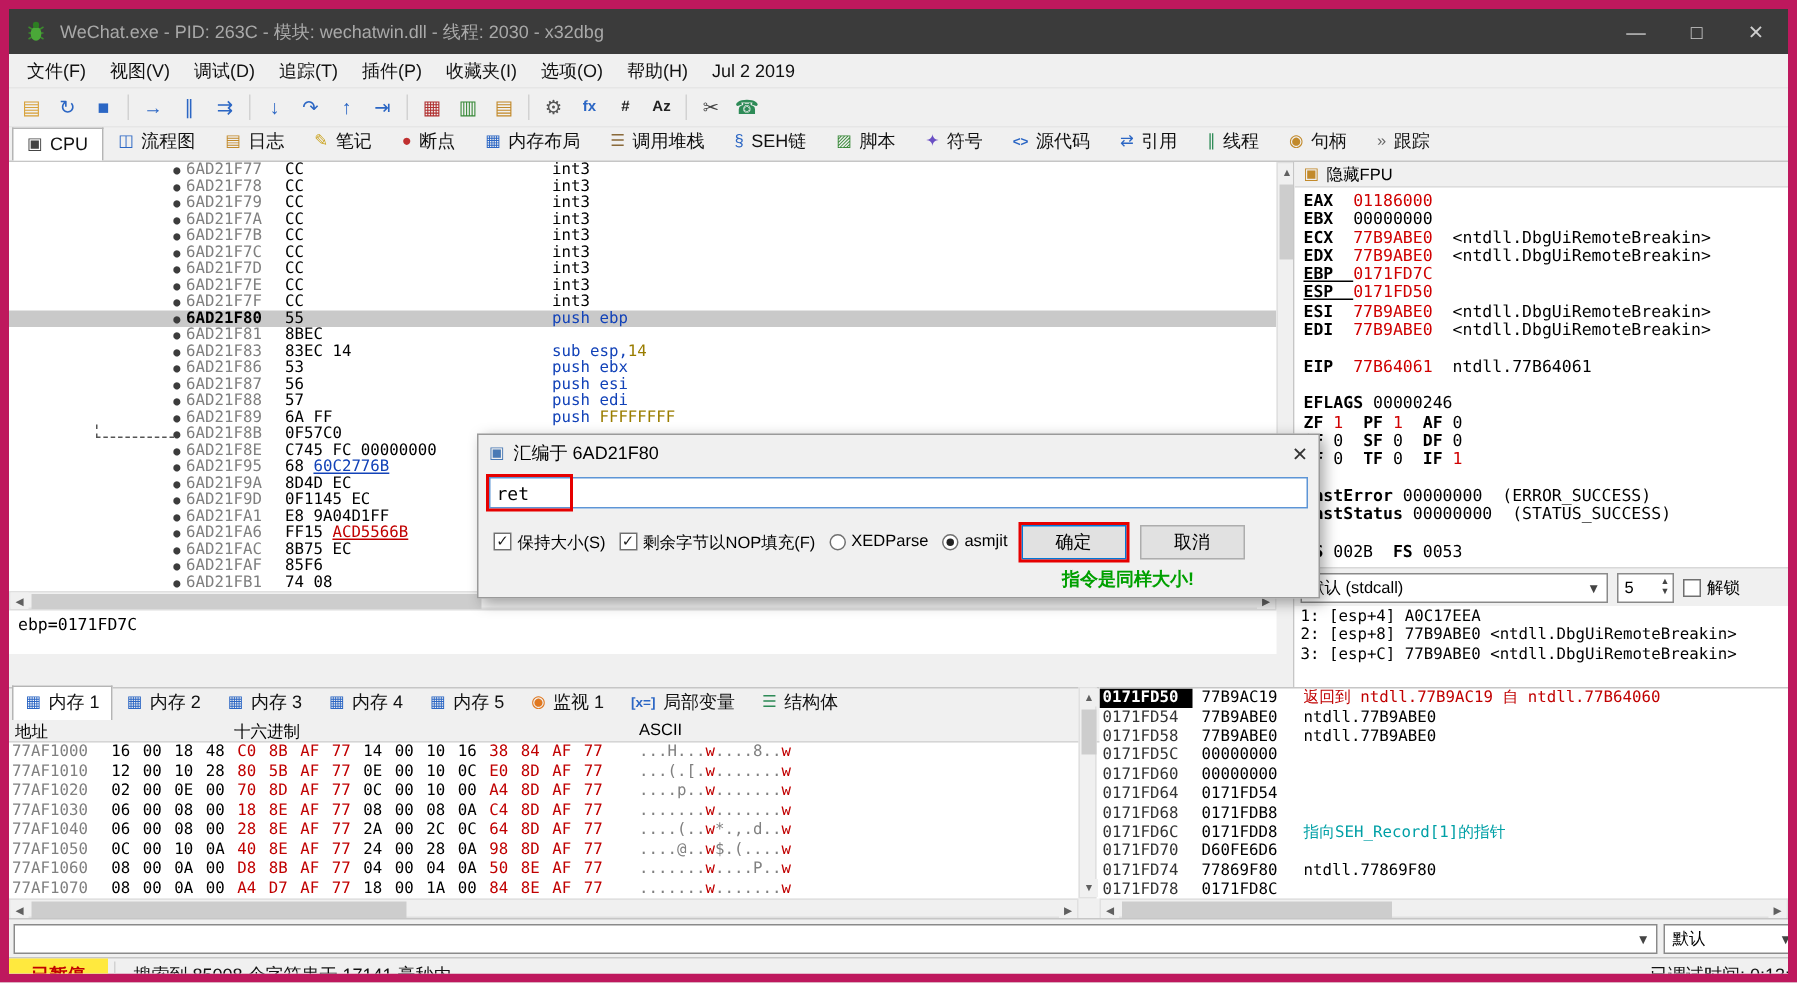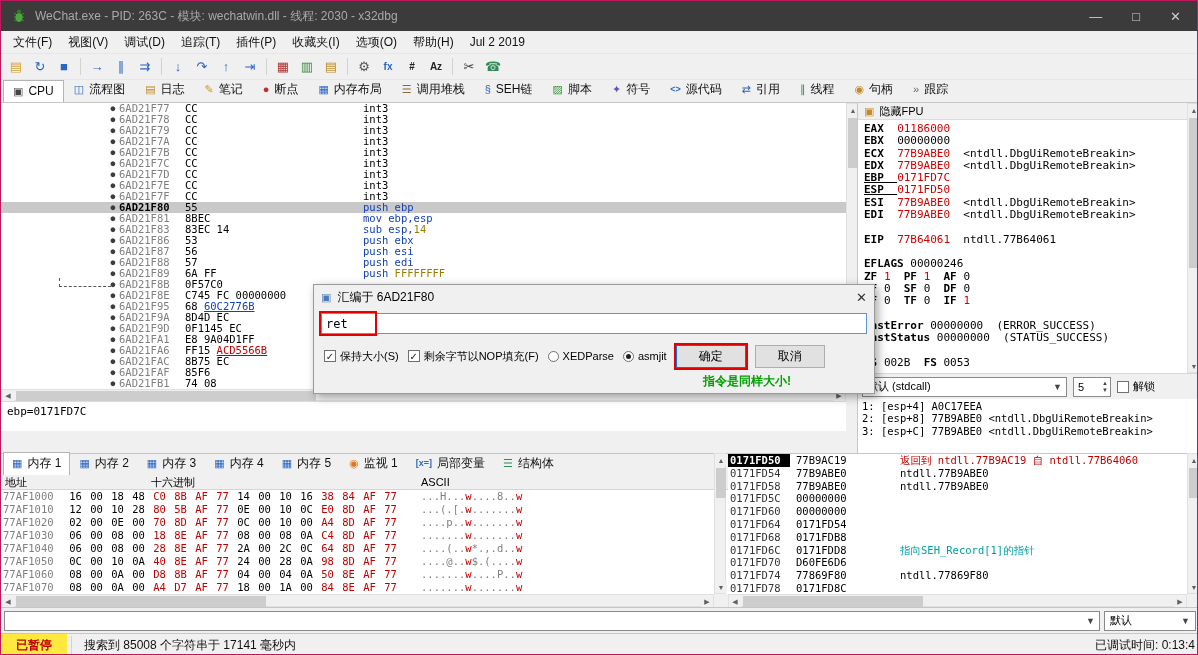--- a/index.html
+++ b/index.html
@@ -1,18 +1,18 @@
 <!DOCTYPE html>
 <html><head>
 <meta charset="utf-8">
 <style>
   html,body{margin:0;padding:0;background:#ddd;}
   *{box-sizing:border-box;}
   .app{position:relative;width:1198px;height:655px;background:#f0f0f0;overflow:hidden;
-       font-family:"Liberation Sans",sans-serif;border:1px solid #be185d;}
+       font-family:"Liberation Sans",sans-serif;border:6px solid #be185d;}
   .mono{font-family:"DejaVu Sans Mono",monospace;}
 
   
   .titlebar{height:30px;background:#3b3b3b;display:flex;align-items:center;gap:8px;padding:0 10px;color:#a9a9a9;font-size:12px;}
   .win-btns{margin-left:auto;display:flex;gap:30px;color:#cfcfcf;font-size:13px;padding-right:6px;}
   .win-btns span{cursor:default;}
 
   
   .menubar{height:22px;background:#f0f0f0;display:flex;align-items:center;padding-left:4px;font-size:12px;color:#111;}
   .mi{padding:8px 8px;}
@@ -92,21 +92,21 @@
   .dm-b.ptr{color:#c00000;}
   .dm-ascii{padding-left:20px;color:#808080;white-space:pre;}
   .dm-ascii .w{color:#c00000;}
 
   
   .stack{position:absolute;top:452px;left:727px;width:459px;height:141px;background:#fff;overflow:hidden;font-family:"DejaVu Sans Mono",monospace;font-size:10.5px;border-top:1px solid #c6c6c6;}
   .strow{height:12.8px;line-height:12.8px;display:flex;white-space:pre;}
   .st-addr{width:62px;flex:none;color:#333;padding-left:2px;}
   .st-addr.sel{background:#000;color:#fff;font-weight:bold;}
   .st-val{width:68px;flex:none;padding-left:6px;color:#000;}
-  .st-com{flex:1;padding-left:6px;margin-left:36px;}
+  .st-com{flex:1;padding-left:6px;}
   .st-com.red{color:#c00000;} .st-com.cyan{color:#00a0a6;} .st-com.k{color:#000;}
 
   
   .cmdbar{position:absolute;top:606px;left:0;width:1198px;height:26px;background:#f0f0f0;border-top:1px solid #c6c6c6;display:flex;align-items:center;gap:4px;padding:0 3px;}
   .cmd-input{flex:1;height:20px;background:#fff;border:1px solid #8a8a8a;display:flex;align-items:center;justify-content:flex-end;padding-right:4px;}
   .cmd-combo{width:92px;height:20px;background:#fff;border:1px solid #8a8a8a;display:flex;align-items:center;justify-content:space-between;padding:0 5px;font-size:11px;}
   .statusbar{position:absolute;top:632px;left:0;width:1198px;height:23px;background:#f0f0f0;border-top:1px solid #c6c6c6;display:flex;align-items:stretch;font-size:12px;}
   .paused{background:#ffe93e;color:#c00000;font-weight:bold;width:66px;display:flex;align-items:center;justify-content:center;}
   .ssep{width:1px;background:#d2d2d2;margin:2px 4px;}
   .smsg{display:flex;align-items:center;padding-left:8px;color:#111;}
@@ -258,21 +258,21 @@
       <div class="drow"><span class="d-margin"></span><span class="d-dot">●</span><span class="d-addr">6AD21F77</span><span class="d-bytes"><span class="seg k">CC</span></span><span class="d-instr"><span class="seg k">int3</span></span></div>
       <div class="drow"><span class="d-margin"></span><span class="d-dot">●</span><span class="d-addr">6AD21F78</span><span class="d-bytes"><span class="seg k">CC</span></span><span class="d-instr"><span class="seg k">int3</span></span></div>
       <div class="drow"><span class="d-margin"></span><span class="d-dot">●</span><span class="d-addr">6AD21F79</span><span class="d-bytes"><span class="seg k">CC</span></span><span class="d-instr"><span class="seg k">int3</span></span></div>
       <div class="drow"><span class="d-margin"></span><span class="d-dot">●</span><span class="d-addr">6AD21F7A</span><span class="d-bytes"><span class="seg k">CC</span></span><span class="d-instr"><span class="seg k">int3</span></span></div>
       <div class="drow"><span class="d-margin"></span><span class="d-dot">●</span><span class="d-addr">6AD21F7B</span><span class="d-bytes"><span class="seg k">CC</span></span><span class="d-instr"><span class="seg k">int3</span></span></div>
       <div class="drow"><span class="d-margin"></span><span class="d-dot">●</span><span class="d-addr">6AD21F7C</span><span class="d-bytes"><span class="seg k">CC</span></span><span class="d-instr"><span class="seg k">int3</span></span></div>
       <div class="drow"><span class="d-margin"></span><span class="d-dot">●</span><span class="d-addr">6AD21F7D</span><span class="d-bytes"><span class="seg k">CC</span></span><span class="d-instr"><span class="seg k">int3</span></span></div>
       <div class="drow"><span class="d-margin"></span><span class="d-dot">●</span><span class="d-addr">6AD21F7E</span><span class="d-bytes"><span class="seg k">CC</span></span><span class="d-instr"><span class="seg k">int3</span></span></div>
       <div class="drow"><span class="d-margin"></span><span class="d-dot">●</span><span class="d-addr">6AD21F7F</span><span class="d-bytes"><span class="seg k">CC</span></span><span class="d-instr"><span class="seg k">int3</span></span></div>
       <div class="drow sel"><span class="d-margin"></span><span class="d-dot">●</span><span class="d-addr">6AD21F80</span><span class="d-bytes"><span class="seg k">55</span></span><span class="d-instr"><span class="seg m">push ebp</span></span></div>
-      <div class="drow"><span class="d-margin"></span><span class="d-dot">●</span><span class="d-addr">6AD21F81</span><span class="d-bytes"><span class="seg k">8BEC</span></span><span class="d-instr"><span class="seg m">mov ebp,esp</span></span></div>
+      <div class="drow"><span class="d-margin"></span><span class="d-dot">●</span><span class="d-addr">6AD21F81</span><span class="d-bytes"><span class="seg k">8BEC</span></span></div>
       <div class="drow"><span class="d-margin"></span><span class="d-dot">●</span><span class="d-addr">6AD21F83</span><span class="d-bytes"><span class="seg k">83EC 14</span></span><span class="d-instr"><span class="seg m">sub esp,</span><span class="seg n">14</span></span></div>
       <div class="drow"><span class="d-margin"></span><span class="d-dot">●</span><span class="d-addr">6AD21F86</span><span class="d-bytes"><span class="seg k">53</span></span><span class="d-instr"><span class="seg m">push ebx</span></span></div>
       <div class="drow"><span class="d-margin"></span><span class="d-dot">●</span><span class="d-addr">6AD21F87</span><span class="d-bytes"><span class="seg k">56</span></span><span class="d-instr"><span class="seg m">push esi</span></span></div>
       <div class="drow"><span class="d-margin"></span><span class="d-dot">●</span><span class="d-addr">6AD21F88</span><span class="d-bytes"><span class="seg k">57</span></span><span class="d-instr"><span class="seg m">push edi</span></span></div>
       <div class="drow"><span class="d-margin"></span><span class="d-dot">●</span><span class="d-addr">6AD21F89</span><span class="d-bytes"><span class="seg k">6A FF</span></span><span class="d-instr"><span class="seg m">push </span><span class="seg n">FFFFFFFF</span></span></div>
       <div class="drow"><span class="d-margin"></span><span class="d-dot">●</span><span class="d-addr">6AD21F8B</span><span class="d-bytes"><span class="seg k">0F57C0</span></span><span class="d-instr"></span></div>
       <div class="drow"><span class="d-margin"></span><span class="d-dot">●</span><span class="d-addr">6AD21F8E</span><span class="d-bytes"><span class="seg k">C745 FC 00000000</span></span><span class="d-instr"></span></div>
       <div class="drow"><span class="d-margin"></span><span class="d-dot">●</span><span class="d-addr">6AD21F95</span><span class="d-bytes"><span class="seg k">68 </span><span class="seg a">60C2776B</span></span><span class="d-instr"></span></div>
       <div class="drow"><span class="d-margin"></span><span class="d-dot">●</span><span class="d-addr">6AD21F9A</span><span class="d-bytes"><span class="seg k">8D4D EC</span></span><span class="d-instr"></span></div>
       <div class="drow"><span class="d-margin"></span><span class="d-dot">●</span><span class="d-addr">6AD21F9D</span><span class="d-bytes"><span class="seg k">0F1145 EC</span></span><span class="d-instr"></span></div>

